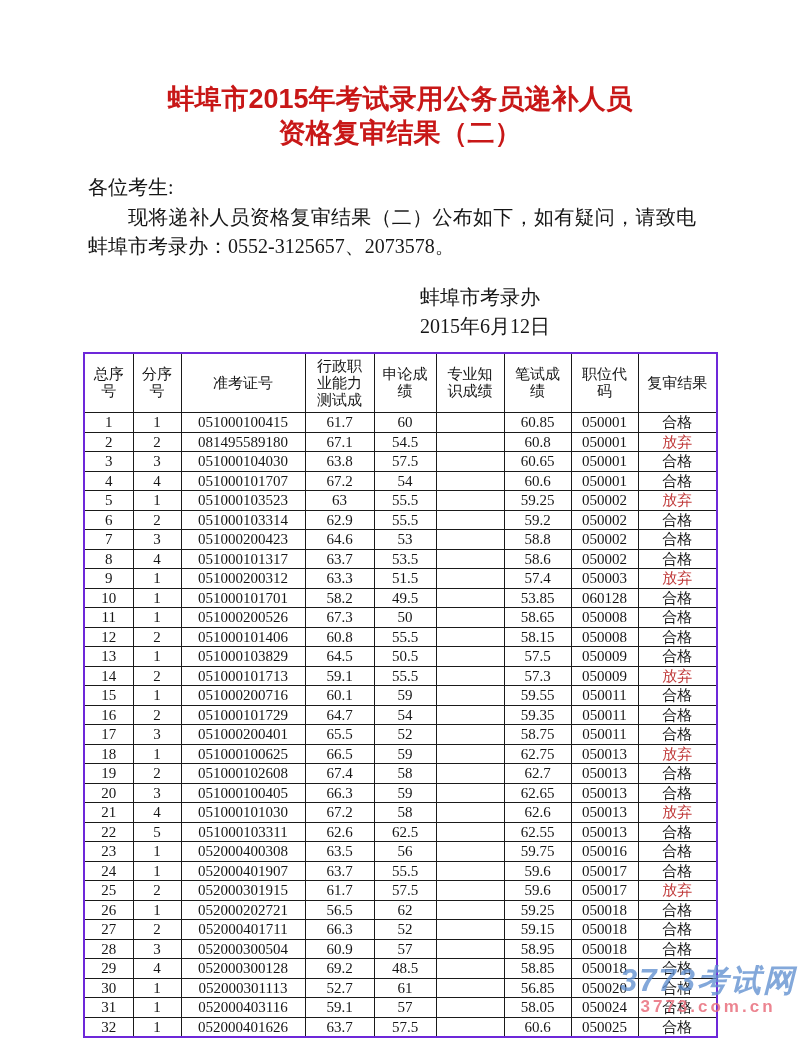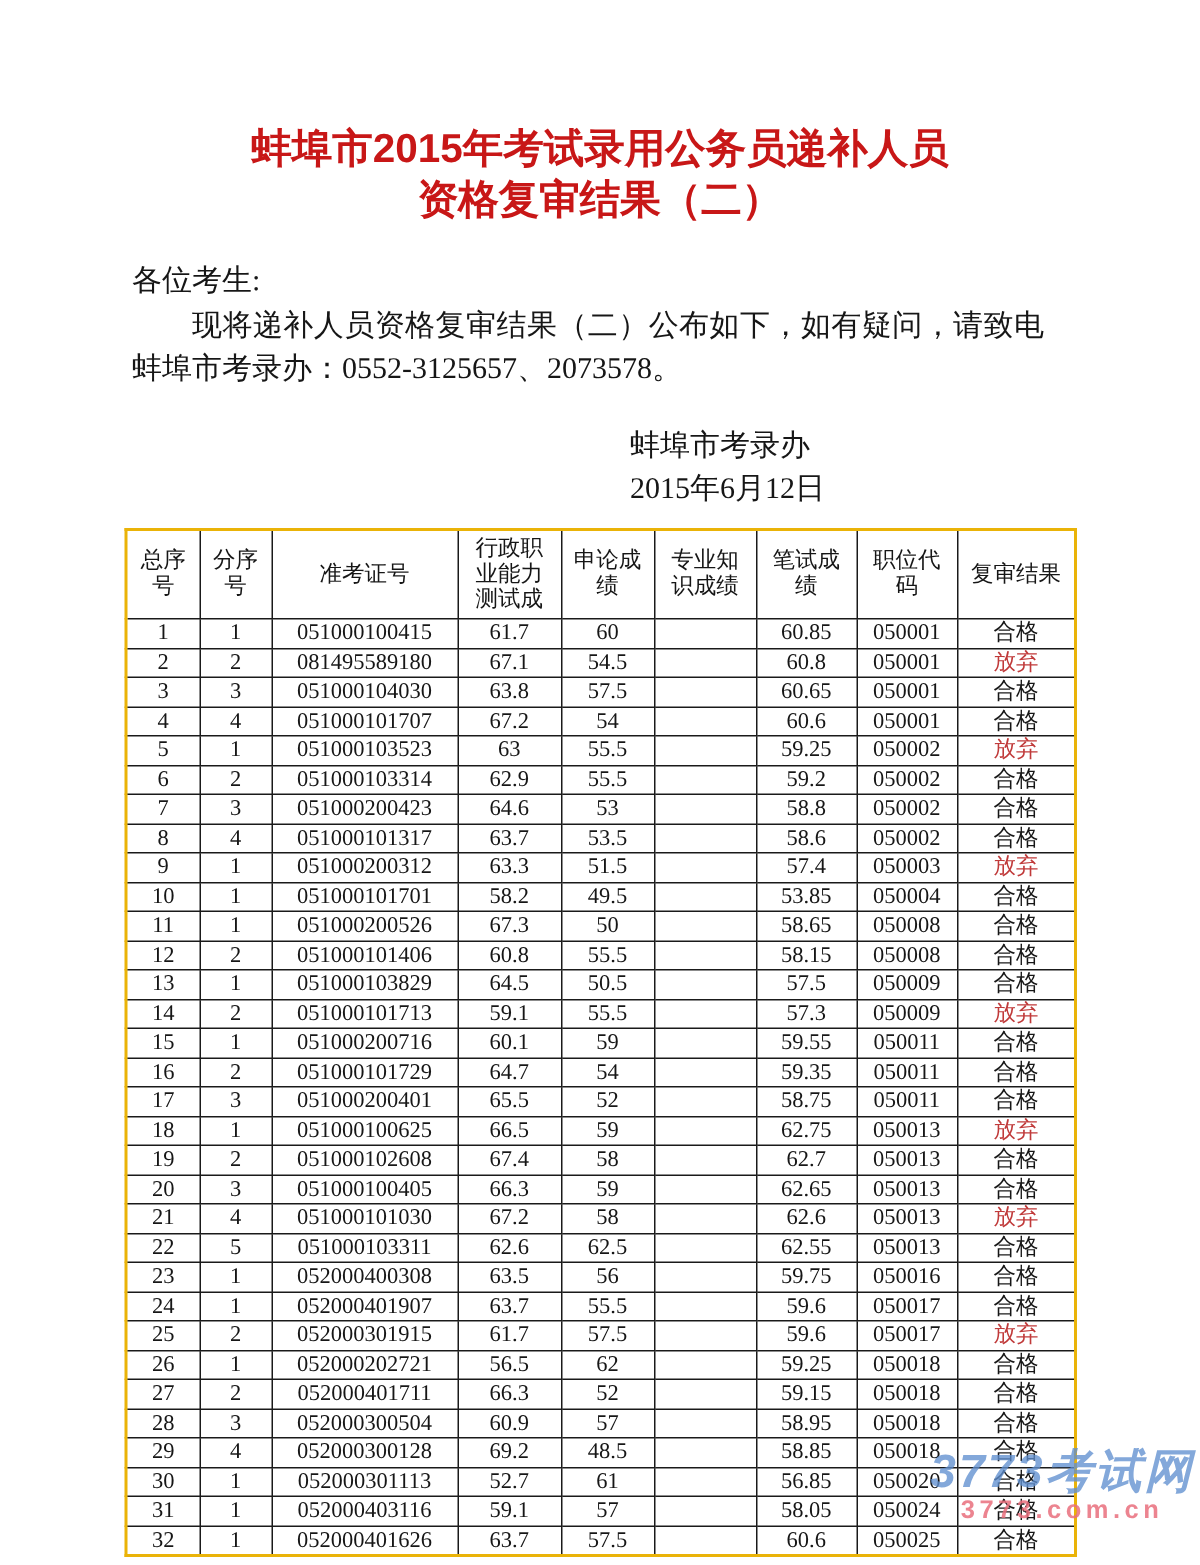--- a/index.html
+++ b/index.html
@@ -52,21 +52,21 @@
     font-size: 20px;
     line-height: 28.5px;
   }
   table.results {
     position: absolute;
     top: 352px;
     left: 83px;
     width: 633px;
     border-collapse: collapse;
     table-layout: fixed;
-    border: 2px solid #eab308;
+    border: 2px solid #6d28d9;
   }
   table.results th, table.results td {
     border: 1px solid #1a1a1a;
     text-align: center;
     vertical-align: middle;
     overflow: hidden;
     font-weight: normal;
   }
   table.results th {
     height: 58px;
@@ -252,21 +252,21 @@
           <td class="abandon">放弃</td>
         </tr>
         <tr>
           <td>10</td>
           <td>1</td>
           <td>051000101701</td>
           <td>58.2</td>
           <td>49.5</td>
           <td></td>
           <td>53.85</td>
-          <td>050004</td>
+          <td>060128</td>
           <td>合格</td>
         </tr>
         <tr>
           <td>11</td>
           <td>1</td>
           <td>051000200526</td>
           <td>67.3</td>
           <td>50</td>
           <td></td>
           <td>58.65</td>

